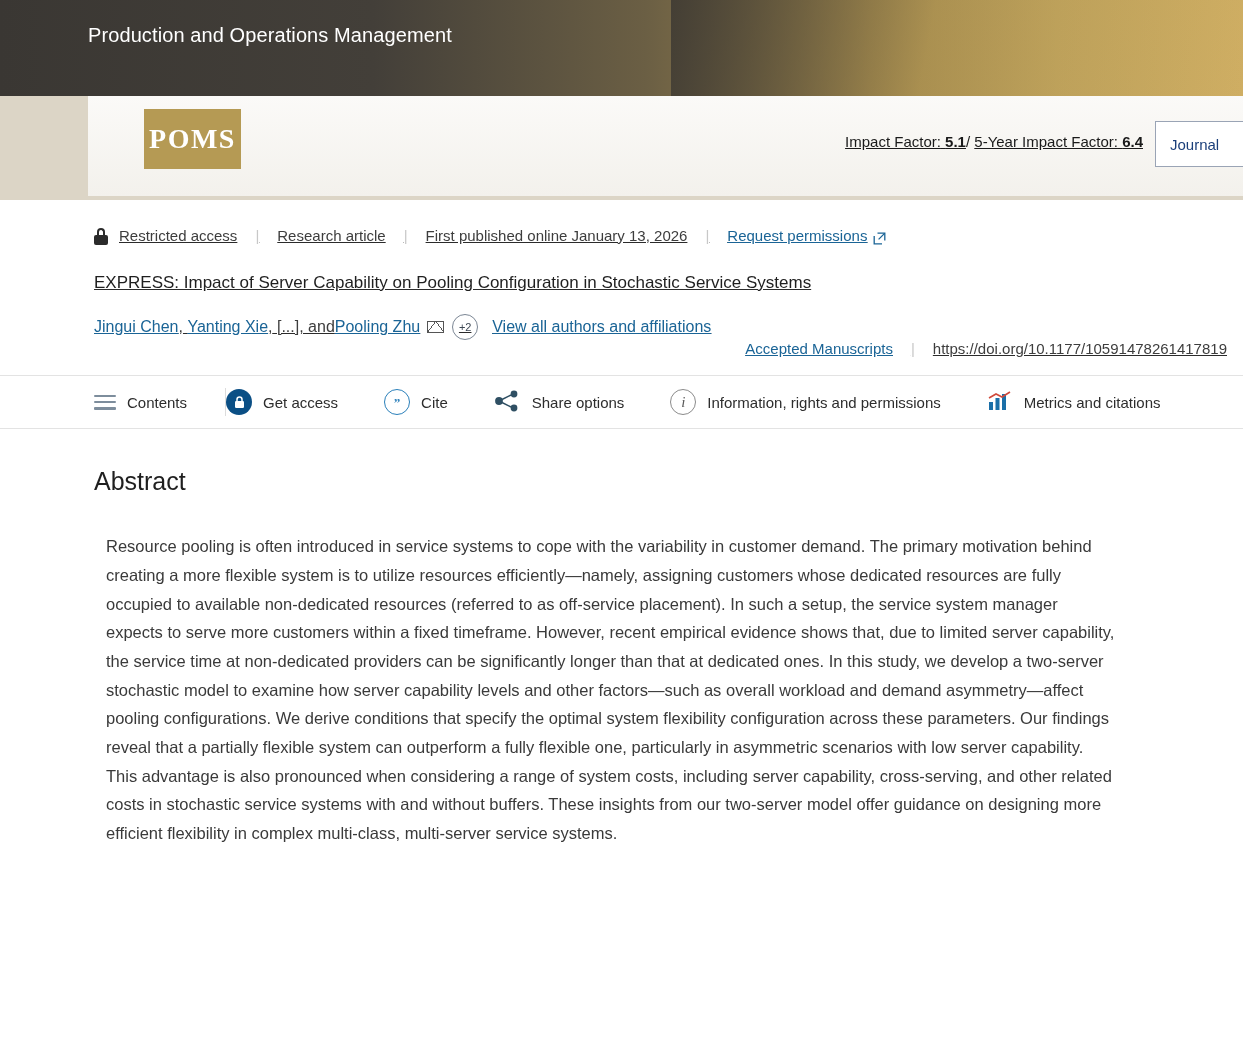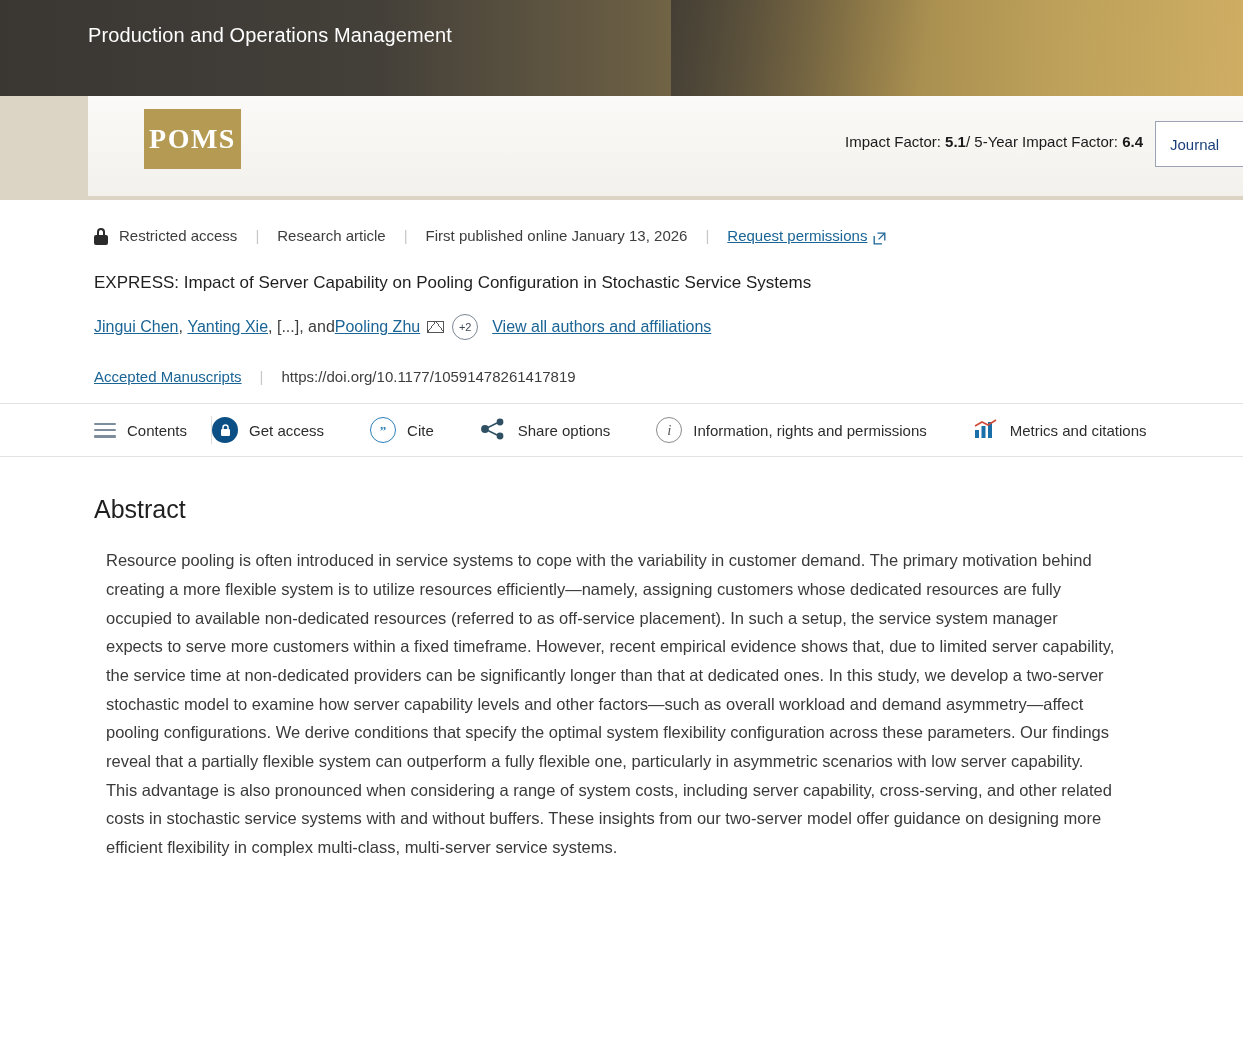--- a/index.html
+++ b/index.html
@@ -74,20 +74,21 @@
   .impact-line {
     position: absolute;
     right: 100px;
     top: 37px;
     font-size: 15px;
     color: #1a1a1a;
     white-space: nowrap;
   }
   .impact-line a {
     color: #1a1a1a;
+    text-decoration: underline;
   }
   .impact-line b { font-weight: bold; }
   .journal-btn {
     position: absolute;
     right: -72px;
     top: 25px;
     width: 160px;
     height: 46px;
     border: 1px solid #9aa4b5;
     background: #ffffff;
@@ -98,20 +99,21 @@
     padding-left: 14px;
     box-sizing: border-box;
     overflow: hidden;
     white-space: nowrap;
   }
 
   
   .article {
     position: relative;
     padding: 0 16px 0 94px;
+    text-decoration: underline;
   }
   .meta-row {
     display: flex;
     align-items: center;
     height: 46px;
     font-size: 15px;
     color: #3d3d3d;
     margin-top: 12px;
   }
   .meta-row .sep {
@@ -193,25 +195,26 @@
     align-items: center;
     justify-content: center;
     width: 24px; height: 24px;
     border-radius: 50%;
     border: 1.5px solid #7b8694;
     color: #3c4652;
     font-size: 11px;
     margin-right: 14px;
   }
   .doi-row {
-    margin-top: 28px;
+    margin-top: 0;
     font-size: 15px;
     color: #3d3d3d;
     display: flex;
     align-items: center;
+    justify-content: flex-end;
   }
   .doi-row .sep { color: #c8c8c8; margin: 0 18px; }
 
   
   .toolbar {
     margin-top: 18px;
     border-top: 1px solid #e3e3e3;
     border-bottom: 1px solid #e3e3e3;
     height: 54px;
     display: flex;
@@ -224,21 +227,21 @@
     overflow: hidden;
     white-space: nowrap;
   }
   .tool {
     display: flex;
     align-items: center;
     gap: 11px;
     padding: 0 22px 0 0;
     cursor: pointer;
   }
-  .tool:first-child { padding-right: 24px; text-align: center; }
+  .tool:first-child { padding-right: 38px; text-align: center; }
   .tool + .tool { padding-left: 24px; }
   .tool-div {
     width: 1px;
     height: 28px;
     background: #dcdcdc;
   }
   .hamburger {
     width: 22px; height: 15px;
     display: flex;
     flex-direction: column;
@@ -266,21 +269,21 @@
   .circ.grey { border: 1.6px solid #8b8b8b; color: #5a5a5a; font-style: italic; font-family: "Liberation Serif", serif; }
 
   
   .abstract-wrap {
     padding: 38px 0 0 94px;
   }
   .abstract-h {
     font-size: 25px;
     font-weight: normal;
     color: #1f1f1f;
-    margin: 0 0 22px 0;
+    margin: 0 0 36px 0;
   }
   .abstract-p {
     font-size: 16.5px;
     line-height: 1.74;
     color: #3a3a3a;
     margin: 12px;
     max-width: 1010px;
     text-align: left;
   }
 </style>

